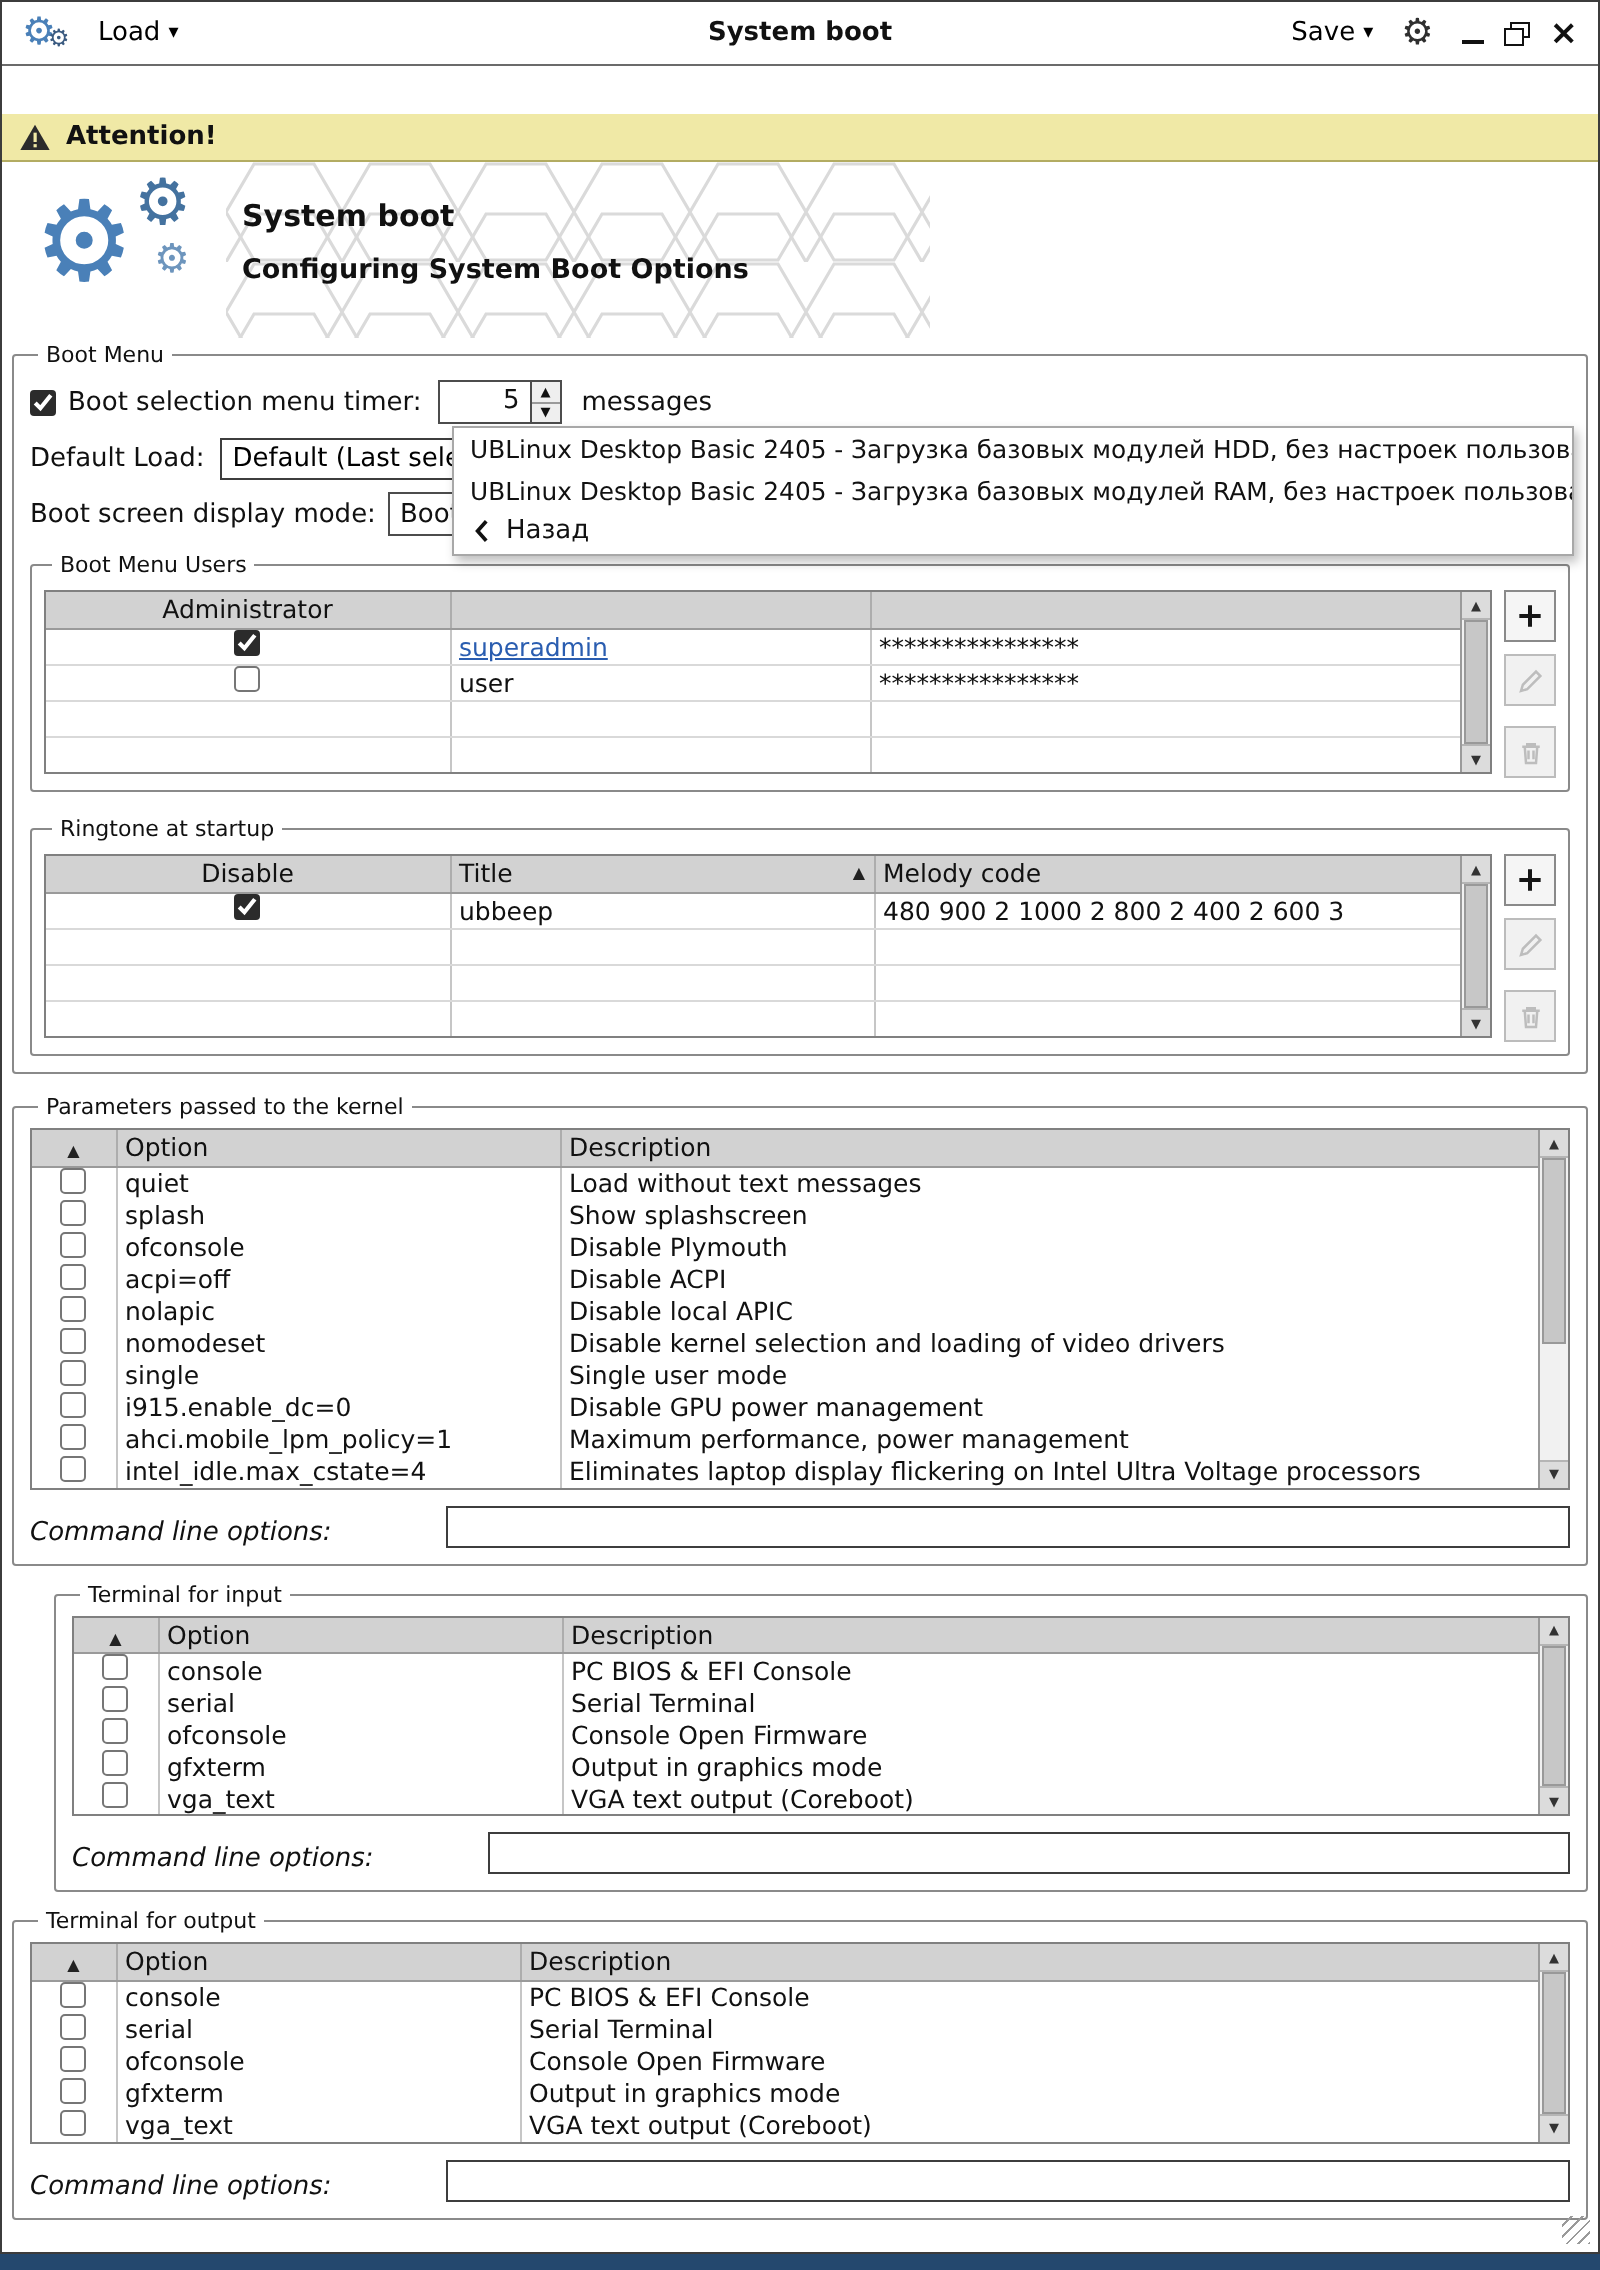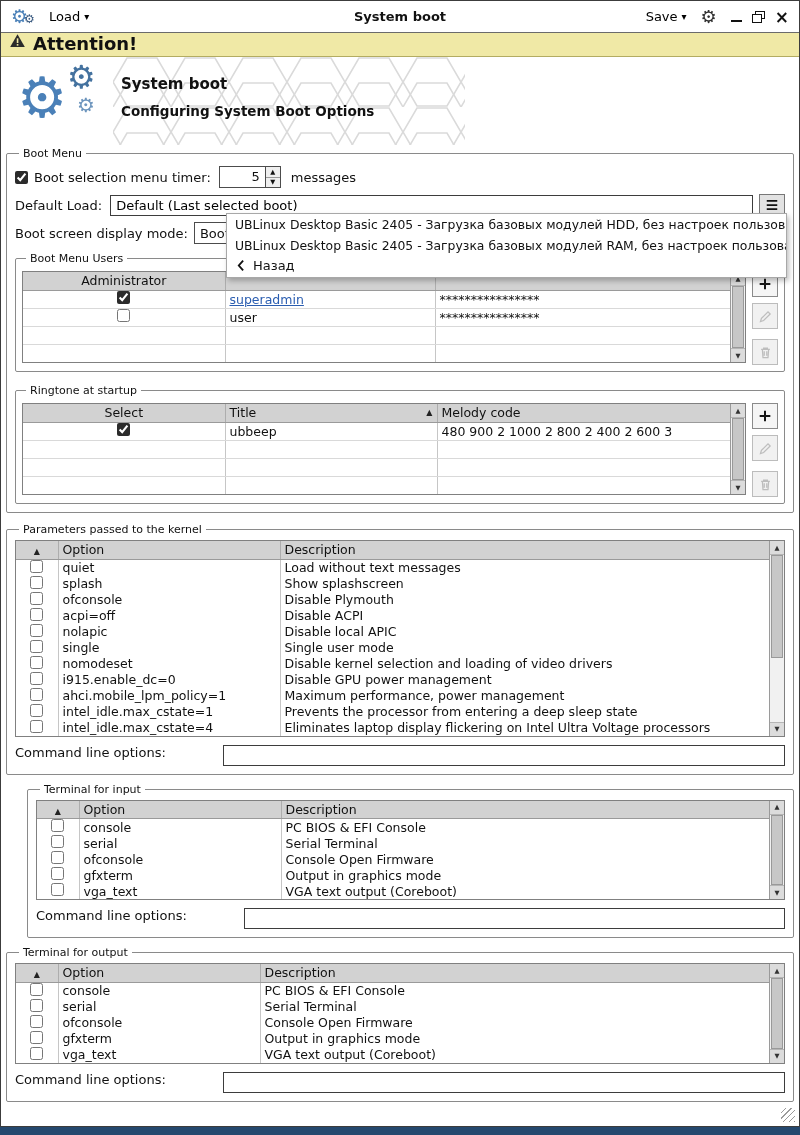--- a/index.html
+++ b/index.html
@@ -27,22 +27,22 @@
   .tb-title { position:absolute; left:0; right:0; text-align:center; font-weight:bold; pointer-events:none; }
   .tb-right { margin-left:auto; display:flex; align-items:center; gap:14px; }
   .tb-gear { font-size: 18px; color:#2f2f2f; line-height: 18px; }
   .winctl { display:flex; align-items:center; gap:10px; }
   .min-icon { display:inline-block; width:11px; border-top:2px solid #111; margin-top:8px; }
   .close-icon { font-size:17px; font-weight:bold; line-height:16px; }
   
   .attention {
     height: 24px; background: var(--attention-bg);
     border-bottom: 1px solid #b3ac62;
-    display: flex; gap: 7px; padding: 0 8px;
-    font-weight: bold; font-size: 18px;
+    display: flex; align-items: center; gap: 7px; padding: 0 8px;
+    font-weight: bold; font-size: 13px; margin-top: 24px;
   }
   
   .pageheader { position: relative; height: 88px; background: #fff; overflow: hidden; }
   .hexpattern { position:absolute; left:112px; top:0; }
   .logo { position:absolute; left:16px; top:4px; width:96px; height:80px; }
   .logo .g1 { position:absolute; left:0; top:8px; font-size:56px; line-height:58px; color: var(--accent-blue); }
   .logo .g2 { position:absolute; left:50px; top:0px; font-size:32px; line-height:32px; color:#44729f; }
   .logo .g3 { position:absolute; left:60px; top:34px; font-size:20px; line-height:20px; color:#6d95bd; }
   .pageheader h1 { position:absolute; left:120px; top:18px; font-size:15px; font-weight:bold; }
   .pageheader h2 { position:absolute; left:120px; top:46px; font-size:13.5px; font-weight:bold; }
@@ -95,21 +95,21 @@
   .sbtn:first-child { border-top:none; }
   .sbtn:last-child { border-bottom:none; }
   .strack { flex:1; position:relative; }
   .sthumb { position:absolute; left:1px; right:1px; top:0; background:#c7c7c7; border:1px solid #999; }
   
   .btncol { width: 26px; margin-left: 6px; display:flex; flex-direction:column; gap: 6px; }
   .sqbtn { width:26px; height:26px; border:1px solid #8a8a8a; background:#f5f5f5;
     display:flex; align-items:center; justify-content:center; color:#161616; padding:0; }
   .sqbtn.disabled { color:#bdbdbd; border-color:#bcbcbc; background:#f1f1f1; }
   
-  .cmdrow { display:flex; align-items:flex-start; margin-top: 8px; }
+  .cmdrow { display:flex; align-items:flex-end; margin-top: 8px; font-style: italic; }
   .cmdrow label { width: 208px; }
   .cmdrow input { flex:1; }
   
   .dropdown {
     position: absolute; left: 225px; top: 212px; width: 561px; z-index: 50;
     background: #fff; border: 1px solid #a8a8a8; box-shadow: 2px 3px 5px rgba(0,0,0,.25);
   }
   .dd-item { padding: 3px 8px; font-size: 12.4px; white-space: nowrap; overflow: hidden; }
   .dd-back { display:flex; align-items:center; gap:5px; padding: 2px 8px 4px 8px; }
   
@@ -286,21 +286,21 @@
       <div class="tbl-flex">
         <div class="tablewrap" style="height:92px;">
           <table class="lined rows18">
             <colgroup>
                 <col style="width:202px">
                 <col style="width:212px">
                 <col>
               </colgroup>
             <thead>
               <tr style="height:18px;">
-                <th class="center">Select</th>
+                <th class="center">Disable</th>
                 <th>
                   <span class="th-split">
                       <span>Title</span>
                       <span class="sort-asc">▲</span>
                     </span>
                 </th>
                 <th>Melody code</th>
               </tr>
             </thead>
             <tbody>
@@ -400,48 +400,43 @@
 
 
             <tr>
               <td class="c"><input type="checkbox" style=""></td>
               <td>nolapic</td>
               <td>Disable local APIC</td>
             </tr>
 
             <tr>
               <td class="c"><input type="checkbox" style=""></td>
+              <td>nomodeset</td>
+              <td>Disable kernel selection and loading of video drivers</td>
+            </tr>
+
+            <tr>
+              <td class="c"><input type="checkbox" style=""></td>
               <td>single</td>
               <td>Single user mode</td>
             </tr>
 
             <tr>
               <td class="c"><input type="checkbox" style=""></td>
-              <td>nomodeset</td>
-              <td>Disable kernel selection and loading of video drivers</td>
-            </tr>
-
-            <tr>
-              <td class="c"><input type="checkbox" style=""></td>
               <td>i915.enable_dc=0</td>
               <td>Disable GPU power management</td>
             </tr>
 
             <tr>
               <td class="c"><input type="checkbox" style=""></td>
               <td>ahci.mobile_lpm_policy=1</td>
               <td>Maximum performance, power management</td>
             </tr>
 
 
-            <tr>
-              <td class="c"><input type="checkbox" style=""></td>
-              <td>intel_idle.max_cstate=1</td>
-              <td>Prevents the processor from entering a deep sleep state</td>
-            </tr>
 
             <tr>
               <td class="c"><input type="checkbox" style=""></td>
               <td>intel_idle.max_cstate=4</td>
               <td>Eliminates laptop display flickering on Intel Ultra Voltage processors</td>
             </tr>
           </tbody>
       </table>
       <div class="vscroll">
         <div class="sbtn">▲</div>

